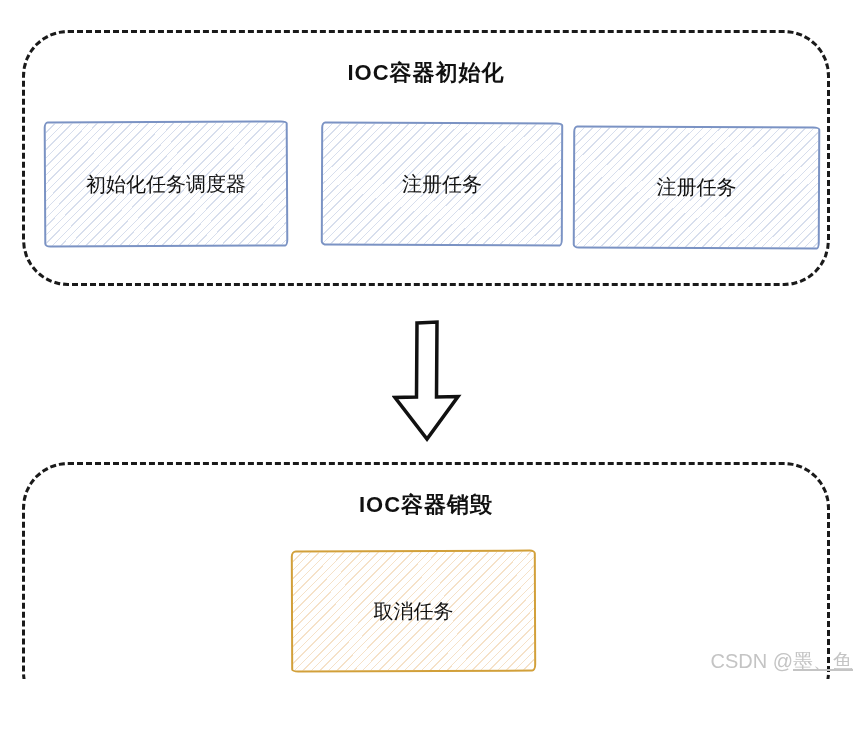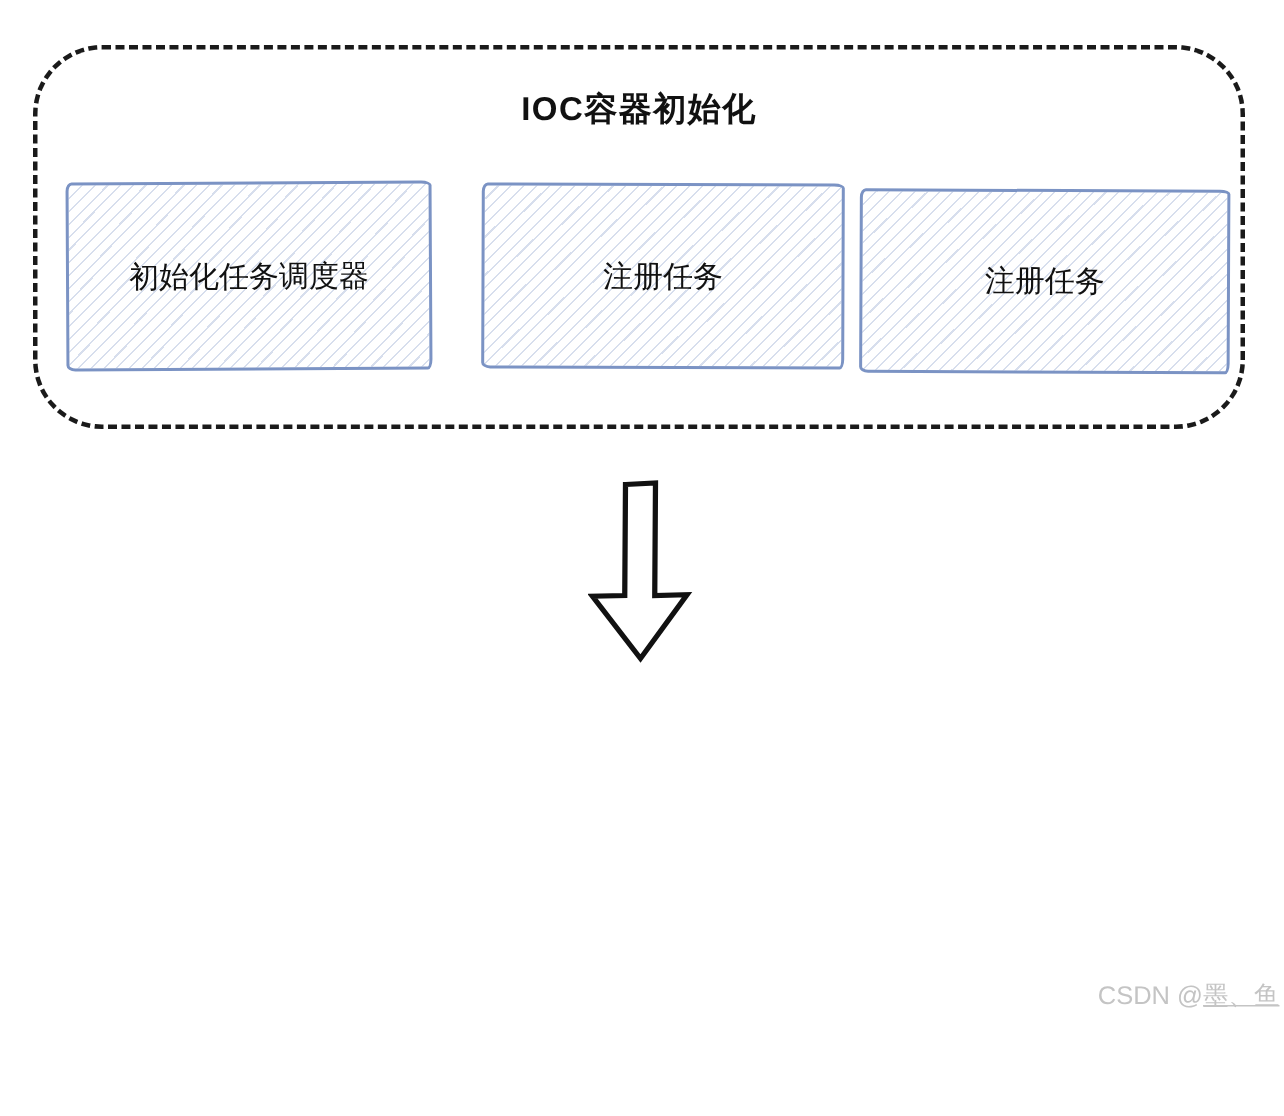--- a/index.html
+++ b/index.html
@@ -65,21 +65,21 @@
   .b4{left:266px;top:85px;width:245px;height:122px;transform:rotate(-0.2deg);}
   .arrow{
     position:absolute;
     left:392px;top:320px;
     width:70px;height:122px;
   }
   .arrow svg{display:block;width:100%;height:100%;}
   .watermark{
     position:absolute;
     right:3px;bottom:4px;
-    font-size:17px;
+    font-size:20px;
     color:var(--watermark);
     white-space:nowrap;
   }
   .watermark .wm-name{text-decoration:underline;}
 </style>
 </head>
 <body>
 
 <div class="stage">
 
@@ -95,18 +95,24 @@
       <span>注册任务</span>
     </div>
   </section>
 
   <div class="arrow">
     <svg viewBox="0 0 70 122" xmlns="http://www.w3.org/2000/svg" aria-hidden="true">
       <path d="M 25 3 L 45 2 L 44.5 77 L 66 76.5 L 35 119 L 3 77.5 L 24.5 77 Z" fill="#ffffff" stroke="#111111" stroke-width="3.5" stroke-linejoin="miter"></path>
     </svg>
   </div>
 
+  <section class="phase phase-destroy">
+    <div class="phase-title">IOC容器销毁</div>
+    <div class="task-box orange b4">
+      <span>取消任务</span>
+    </div>
+  </section>
 
   <div class="watermark">
     <span>CSDN @</span><span class="wm-name">墨、鱼</span>
   </div>
 
 </div>
 
 </body></html>

